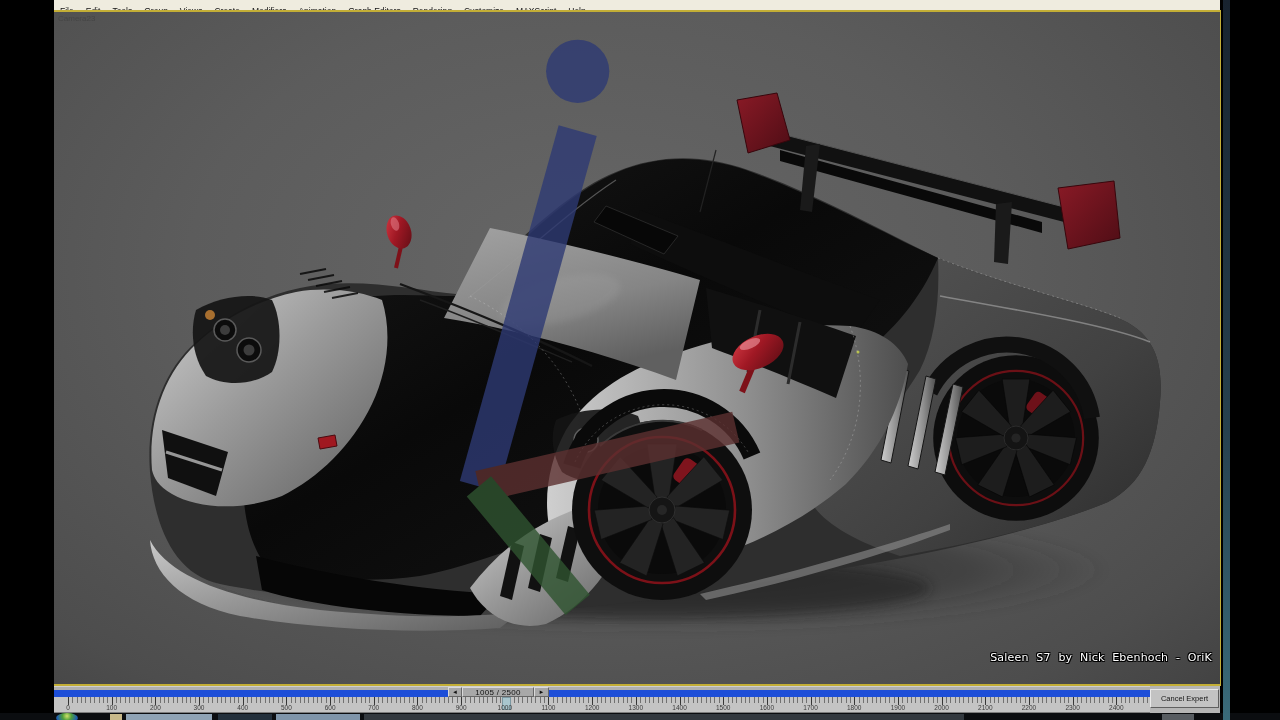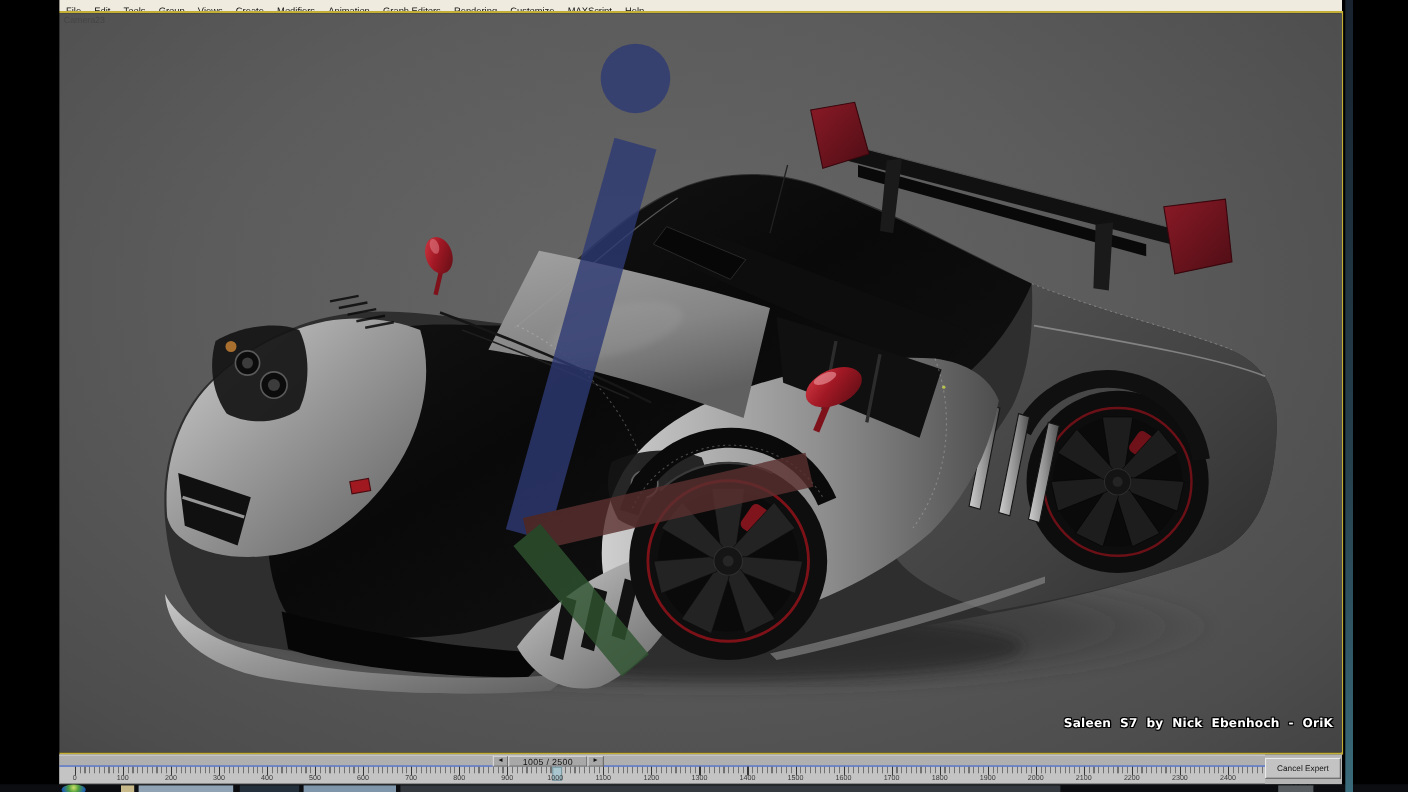--- a/index.html
+++ b/index.html
@@ -16,31 +16,31 @@
   .ybar{position:absolute;background:#c3ae36;}
   #yb-top{left:54px;top:10px;width:1166px;height:2px;}
   #yb-bottom{left:54px;top:684px;width:1166px;height:2px;}
   #yb-right{left:1219px;top:10px;width:2px;height:676px;}
 
   
   #viewport{position:absolute;left:54px;top:12px;width:1166px;height:672px;overflow:hidden;
             background:radial-gradient(ellipse at 46% 38%, #666 0%, #5c5c5c 45%, #4d4d4d 85%, #434343 100%);}
   #viewport svg{position:absolute;left:0;top:0;width:100%;height:100%;}
   #camera-label{position:absolute;left:4px;top:2px;font-size:8px;color:#454545;}
-  .credit{position:absolute;right:8px;color:#fff;font-weight:bold;font-size:11px;
+  .credit{position:absolute;right:8px;color:#fff;font-weight:normal;font-size:11px;
           font-family:"DejaVu Sans",sans-serif;word-spacing:4px;letter-spacing:.2px;
           text-shadow:1px 1px 0 #000,-1px 1px 0 #000,1px -1px 0 #000,-1px -1px 0 #000,0 1px 0 #000,0 -1px 0 #000;}
   #credit1{bottom:20px;}
   #credit2{bottom:4px;}
   #axis-tripod{position:absolute;left:7px;bottom:6px;width:30px;height:34px;opacity:.8;}
 
   
   #bottombar{position:absolute;left:54px;top:686px;width:1166px;height:27px;background:#b5b5b5;}
   #slider-row{position:absolute;left:0;top:0;width:1096px;height:11px;background:#b0b0b0;
-              border-top:1px solid #cfcfcf;border-bottom:1px solid #1d4ed8;box-sizing:border-box;}
+              border-top:1px solid #cfcfcf;border-bottom:7px solid #1d4ed8;box-sizing:border-box;}
   .tsbtn{position:absolute;top:0;height:10px;background:#a8a8a8;box-sizing:border-box;
          border-top:1px solid #dadada;border-left:1px solid #dadada;
          border-bottom:1px solid #676767;border-right:1px solid #676767;
          text-align:center;color:#111;}
   #ts-prev{left:394px;width:14px;font-size:6px;line-height:9px;}
   #ts-next{left:480px;width:15px;font-size:6px;line-height:9px;}
   #ts-thumb{left:408px;width:72px;font-size:8px;line-height:9px;letter-spacing:.3px;}
 
   #ruler{position:absolute;left:0;top:11px;width:1096px;height:16px;background:#c4c4c4;
          border-bottom:1px solid #7d7d7d;box-sizing:border-box;}

